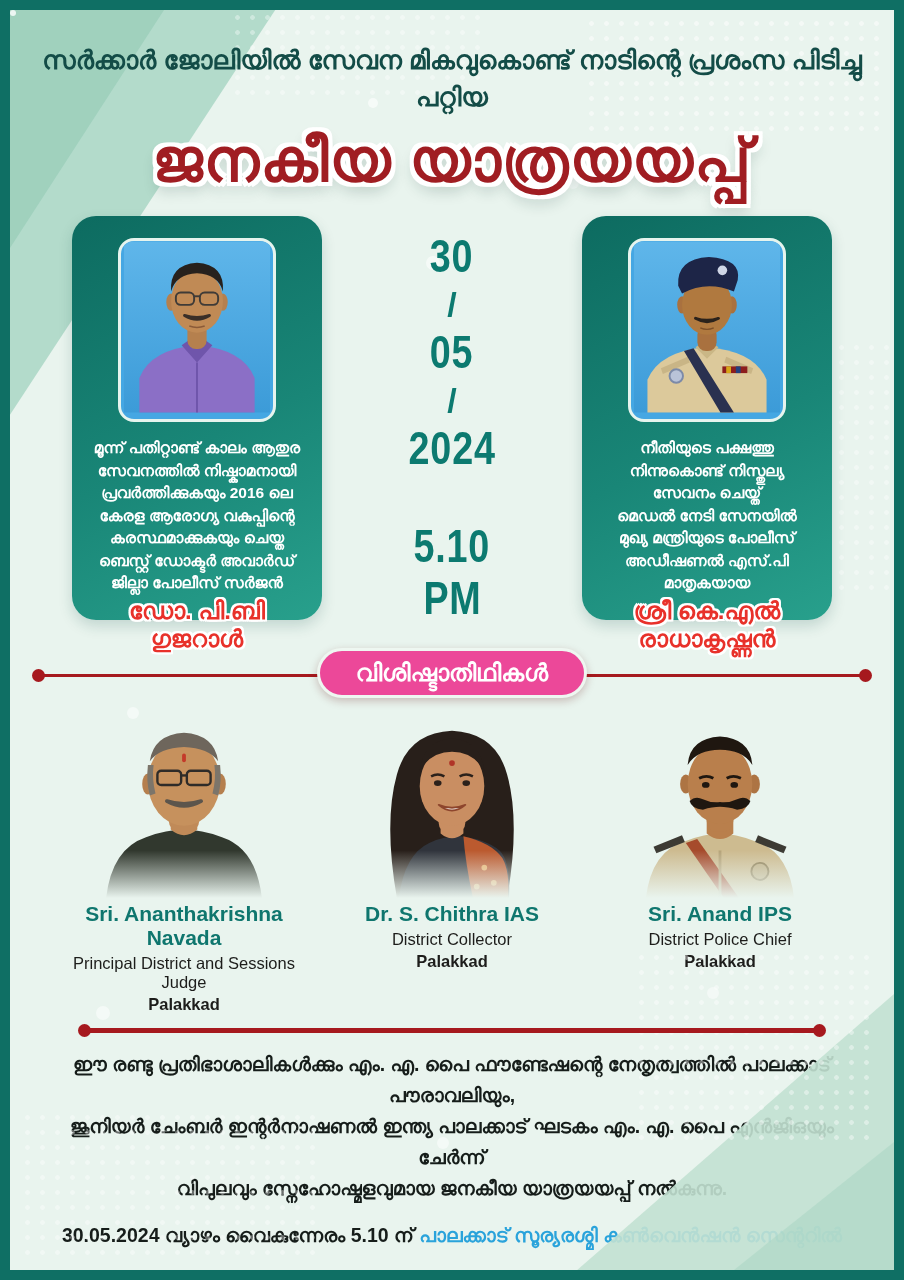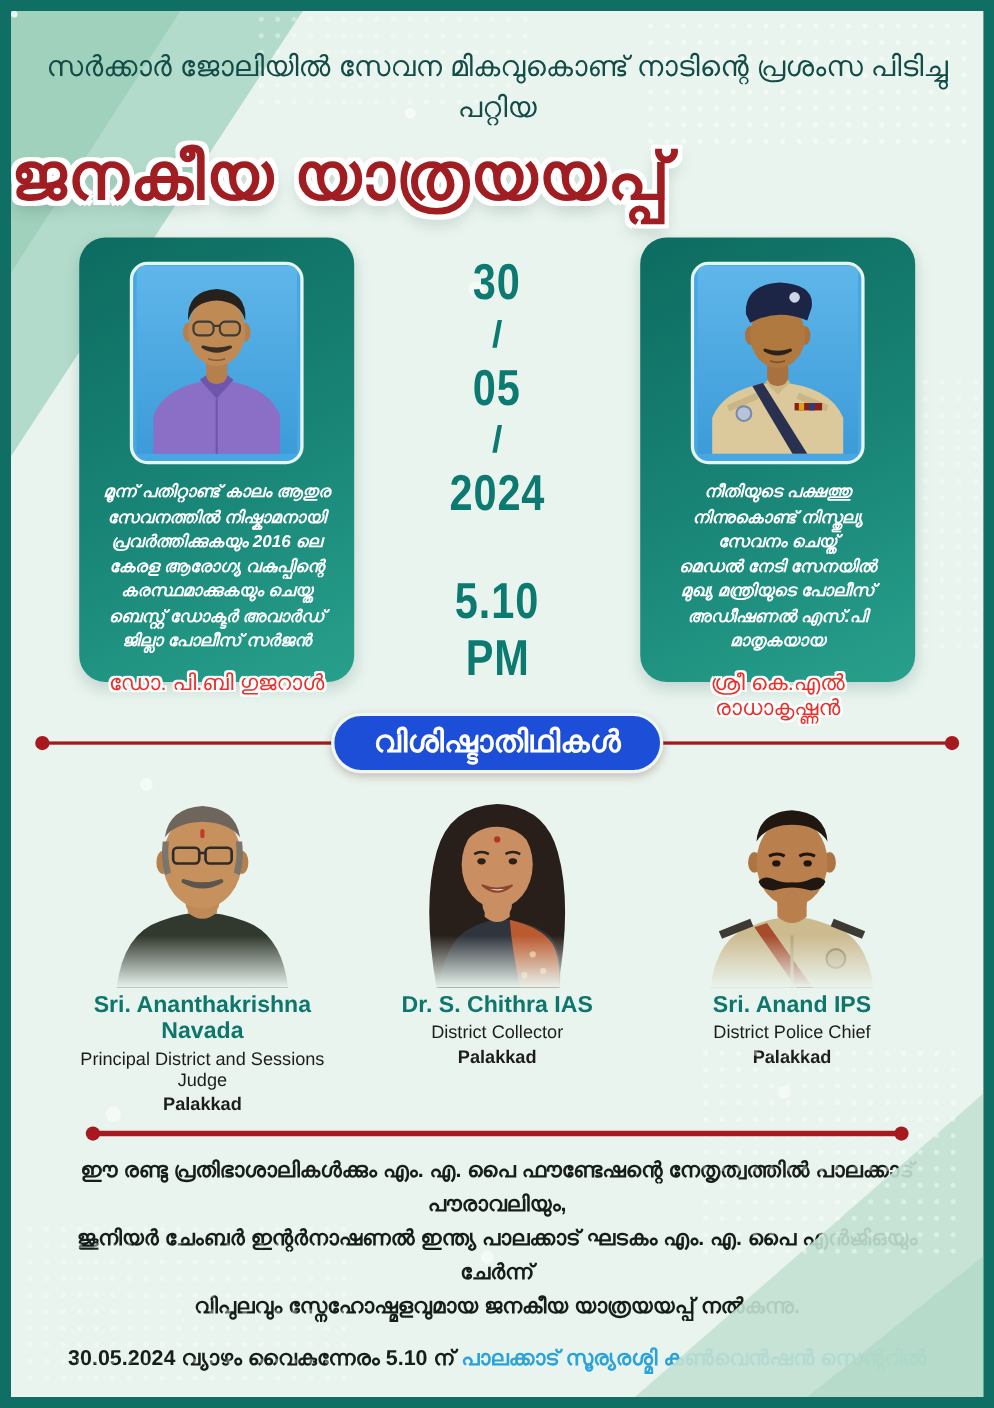--- a/index.html
+++ b/index.html
@@ -42,44 +42,44 @@
       90px 1000px 0 4px rgba(255,255,255,.5),
       700px 980px 0 3px rgba(255,255,255,.45),
       430px 1130px 0 3px rgba(255,255,255,.5);}
   
   .ol-white-lg{text-shadow:-4px -4px 0 #fff,4px -4px 0 #fff,-4px 4px 0 #fff,4px 4px 0 #fff,
     -4px 0 0 #fff,4px 0 0 #fff,0 -4px 0 #fff,0 4px 0 #fff,0 8px 14px rgba(20,60,50,.25);}
   .ol-white-sm{text-shadow:-2px -2px 0 #fff,2px -2px 0 #fff,-2px 2px 0 #fff,2px 2px 0 #fff,
     -2px 0 0 #fff,2px 0 0 #fff,0 -2px 0 #fff,0 2px 0 #fff;}
   
   .intro{position:relative;margin-top:32px;text-align:center;color:#134c47;
-    font-size:26px;font-weight:400;line-height:37px;}
-  .title{position:relative;margin:10px 0 0;text-align:left;color:#a01d22;
+    font-size:26px;font-weight:700;line-height:37px;}
+  .title{position:relative;margin:10px 0 0;text-align:center;color:#a01d22;
     font-size:60px;font-weight:800;letter-spacing:1px;}
   .honorees-row{position:relative;display:flex;justify-content:space-between;
     align-items:stretch;margin:20px 62px 0;}
   .card{width:250px;height:404px;box-sizing:border-box;border-radius:24px;
     background:linear-gradient(155deg,#0d6b60 0%,#198677 55%,#28a08c 100%);
     text-align:center;padding:22px 12px 16px;box-shadow:0 6px 14px rgba(15,80,70,.18);}
   .photo-frame{width:152px;height:178px;margin:0 auto;border-radius:16px;
     border:3px solid #e6f4ee;overflow:hidden;background:#45a7e3;}
-  .card-desc{margin-top:15px;color:#ffffff;font-size:15.5px;font-weight:600;line-height:22.5px;font-style:italic;}
-  .card-name{margin-top:15px;color:#e8312a;font-size:20px;font-weight:400;}
+  .card-desc{margin-top:15px;color:#ffffff;font-size:15.5px;font-weight:600;line-height:22.5px;}
+  .card-name{margin-top:2px;color:#e8312a;font-size:24px;font-weight:700;}
   .date-col{flex:1;display:flex;flex-direction:column;align-items:center;
     color:#0c7a70;font-weight:800;padding-top:14px;}
   .d-num{font-size:46px;line-height:52px;transform:scaleX(.82);letter-spacing:1px;}
   .d-slash{font-size:34px;line-height:44px;font-weight:700;}
   .d-gap{height:46px;}
   
   .guests-heading-row{position:relative;margin-top:24px;height:56px;text-align:center;}
   .heading-line{position:absolute;left:26px;right:26px;top:26px;height:3px;background:#a6191e;}
   .line-dot{position:absolute;top:-5px;width:13px;height:13px;border-radius:50%;background:#a6191e;}
   .line-dot.l{left:-4px;} .line-dot.r{right:-4px;}
-  .pill{position:relative;display:inline-block;background:#1d4ed8;color:#fff;
-    font-size:28px;font-weight:700;padding:8px 36px;border-radius:40px;
+  .pill{position:relative;display:inline-block;background:#ec4899;color:#fff;
+    font-size:24px;font-weight:700;padding:8px 36px;border-radius:40px;
     border:3px solid #eef7f1;box-shadow:0 3px 8px rgba(100,20,20,.25);}
   
   .guests-row{display:flex;margin:4px 40px 0;}
   .guest-col{flex:1;display:flex;flex-direction:column;align-items:center;text-align:center;}
   .guest-photo{width:230px;height:190px;}
   .g-name{margin-top:4px;color:#0f766e;font-size:21px;font-weight:700;}
   .g-role{margin-top:4px;color:#1d1d1b;font-size:16.5px;font-weight:500;}
   .g-place{margin-top:3px;color:#1d1d1b;font-size:16.5px;font-weight:700;}
   .red-divider{position:relative;margin:14px 72px 0;height:5px;background:#a6191e;border-radius:3px;}
   .red-divider .line-dot{top:-4px;}

